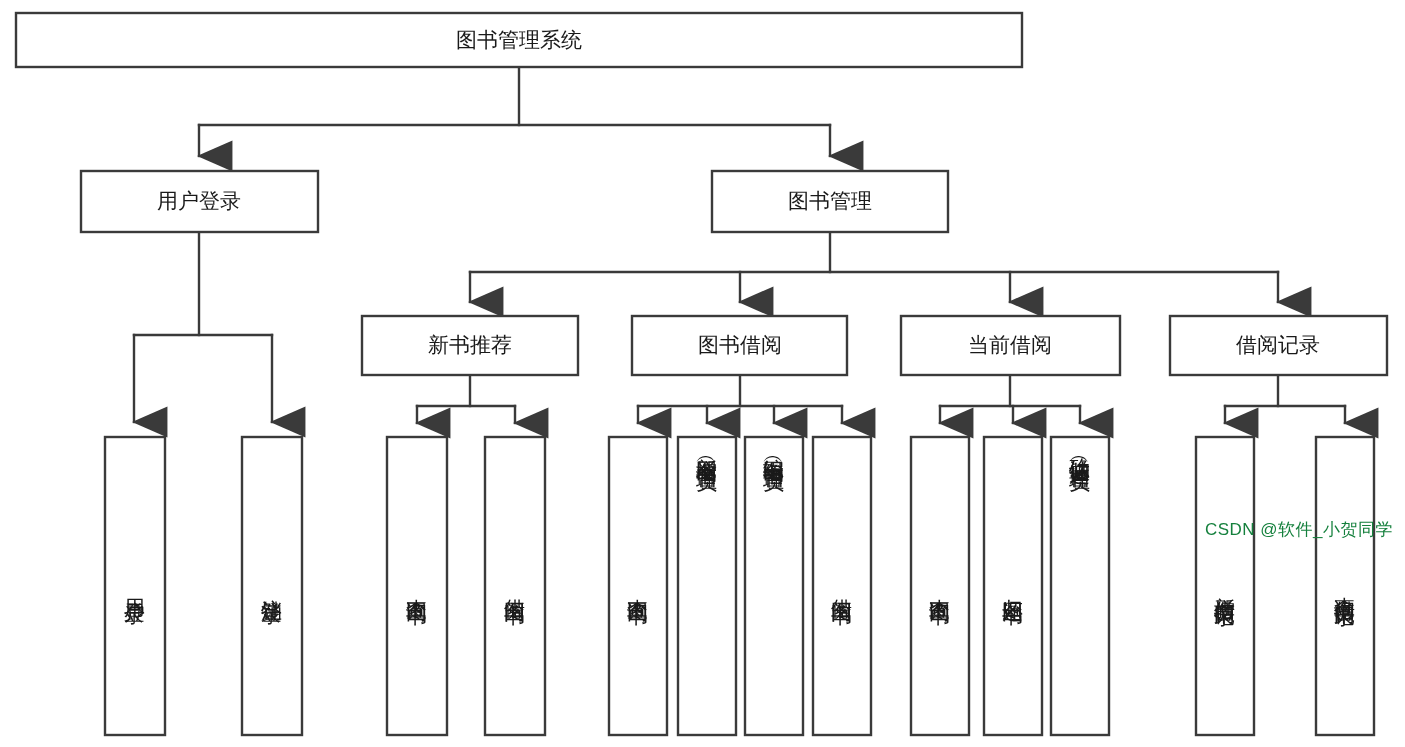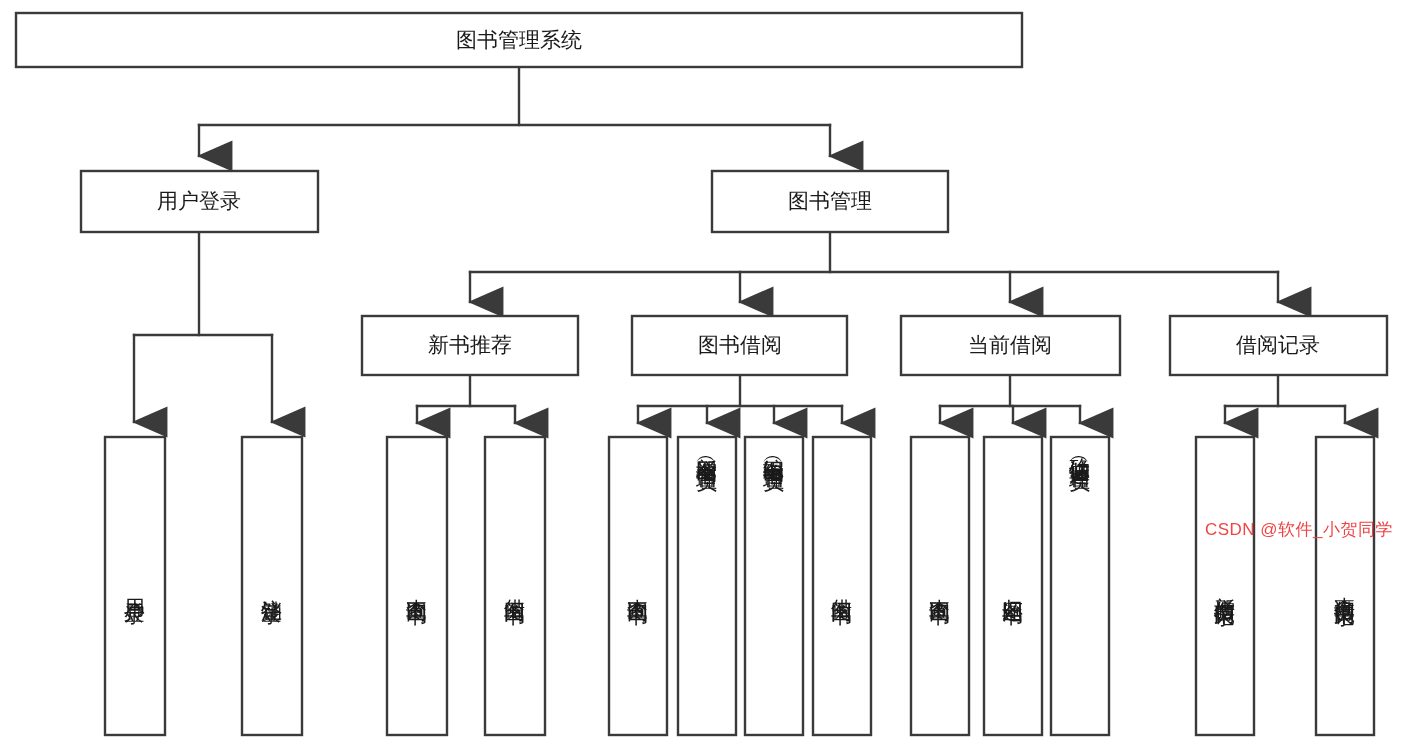--- a/index.html
+++ b/index.html
@@ -67,21 +67,21 @@
     align-items: center;
     justify-content: center;
     pointer-events: none;
   }
   .watermark {
     position: absolute;
     right: 12px;
     bottom: 6px;
     font-family: "Liberation Sans", "DejaVu Sans", sans-serif;
     font-size: 17px;
-    color: #ef4444;
+    color: #15803d;
     letter-spacing: 0.5px;
     white-space: nowrap;
   }
 </style>
 </head>
 <body>
 
 <div id="diagram-root">
 
   <svg class="flow" viewBox="0 0 1405 747">

